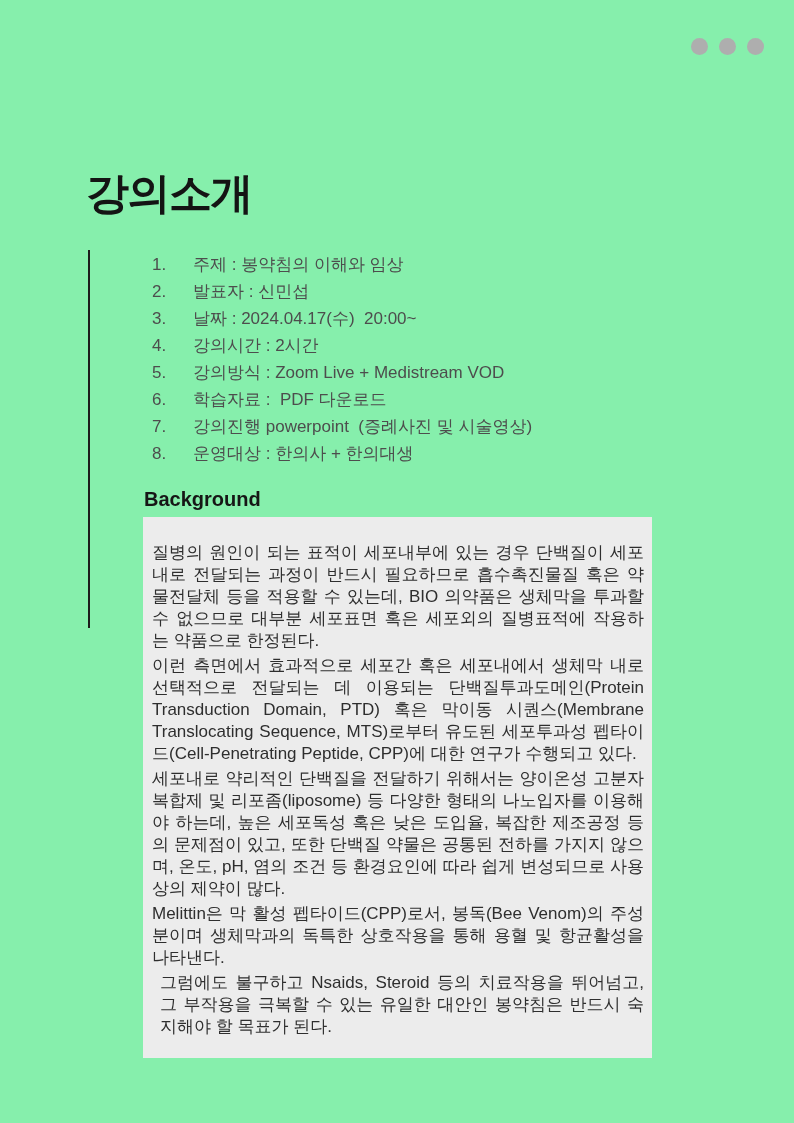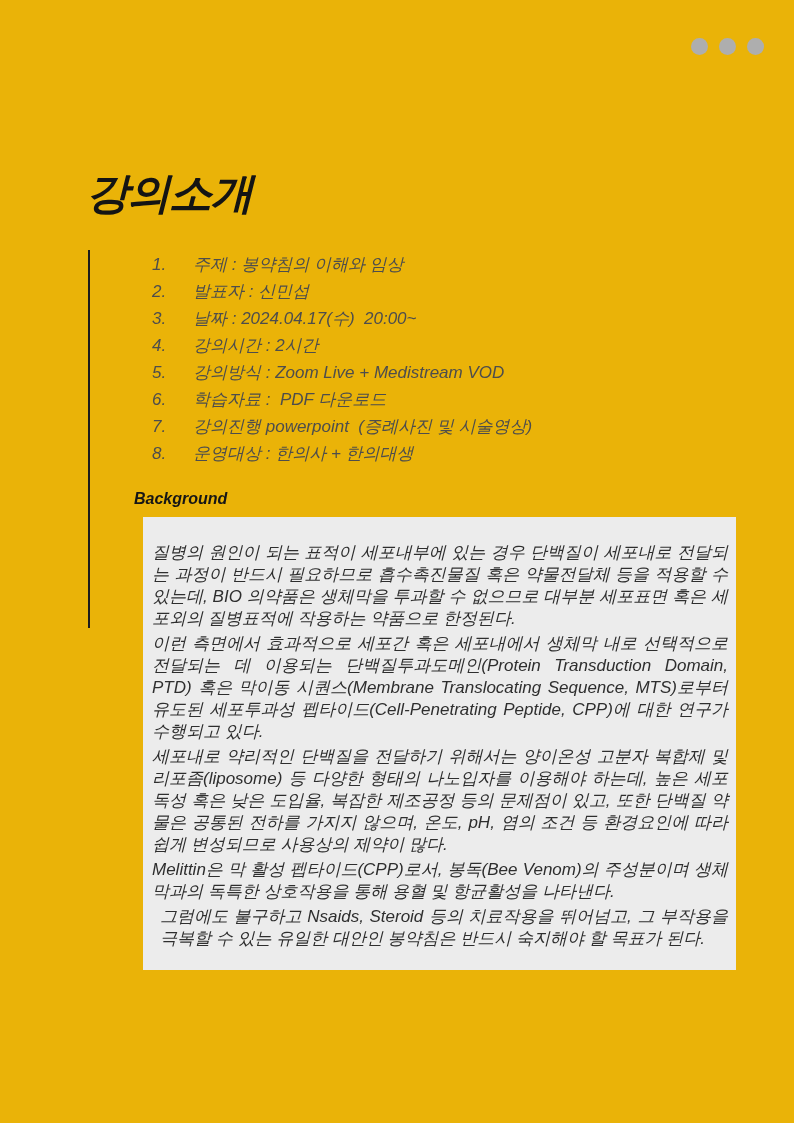--- a/index.html
+++ b/index.html
@@ -5,23 +5,22 @@
   html, body {
     margin: 0;
     padding: 0;
     background: #ffffff;
     font-family: "Liberation Sans", "DejaVu Sans", sans-serif;
   }
   .page {
     position: relative;
     width: 794px;
     height: 1123px;
-    background: #eab308;
+    background: #86efac;
     overflow: hidden;
-    font-style: italic;
   }
   
   .dots {
     position: absolute;
     top: 38px;
     left: 691px;
     display: flex;
     gap: 11px;
   }
   .dot {
@@ -70,32 +69,32 @@
   .info-list .num {
     width: 41px;
     flex: 0 0 41px;
   }
   .info-list .txt {
     white-space: pre-wrap;
   }
   
   .bg-heading {
     position: absolute;
-    left: 134px;
+    left: 144px;
     top: 487px;
-    font-size: 16px;
+    font-size: 20px;
     font-weight: 700;
     color: #161616;
     line-height: 24px;
   }
   .bg-panel {
     position: absolute;
     left: 143px;
     top: 517px;
-    width: 593px;
+    width: 509px;
     box-sizing: border-box;
     background: #ececec;
     padding: 25px 8px 20px 9px;
   }
   .bg-panel p {
     margin: 0 0 3px 0;
     font-size: 17px;
     line-height: 22px;
     color: #2e2e2e;
     text-align: justify;

